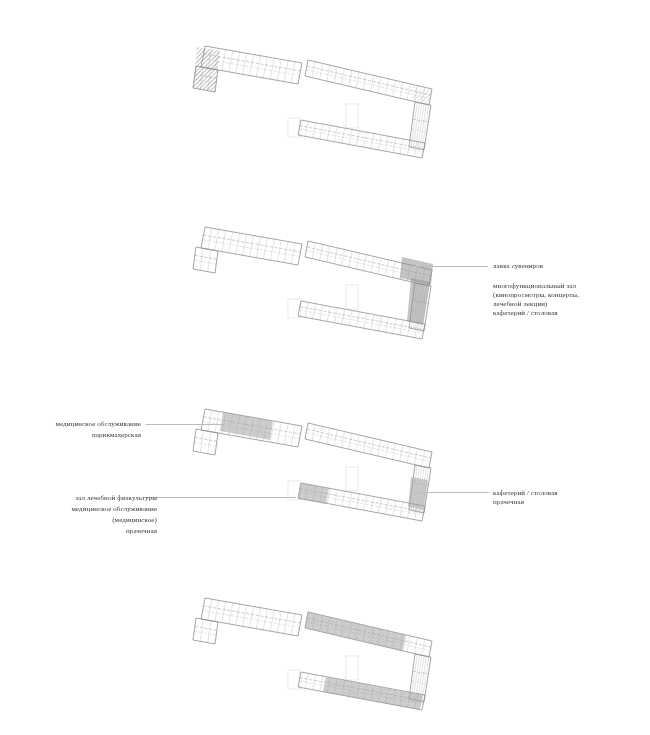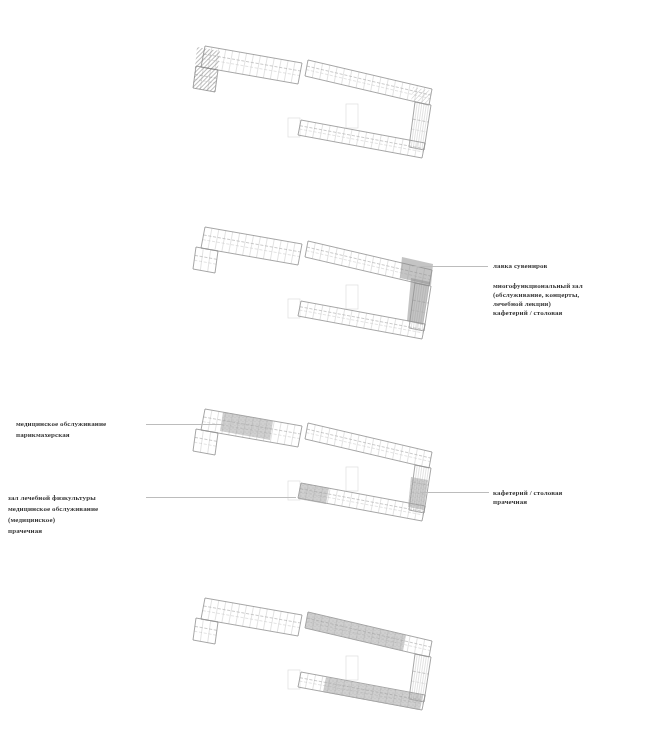--- a/index.html
+++ b/index.html
@@ -7,23 +7,23 @@
     width:650px;height:735px;
     background:#ffffff;
     font-family:"Liberation Serif", serif;
     position:relative;
     overflow:hidden;
   }
   .canvas{position:absolute;left:0;top:0;width:650px;height:735px;background:#ffffff;}
   .plan{position:absolute;left:180px;width:260px;height:125px;}
   .plan svg{display:block;width:260px;height:125px;}
   .leader{position:absolute;height:1px;background:#bcbcbc;}
-  .ann{position:absolute;font-size:7px;line-height:11px;color:#3a3a3a;letter-spacing:0.1px;font-weight:bold;}
+  .ann{position:absolute;font-size:7px;line-height:11px;color:#3a3a3a;letter-spacing:0.1px;}
   .ann.right-col{text-align:left;width:140px;}
-  .ann.left-col{text-align:left;width:125px;}
+  .ann.left-col{text-align:right;width:125px;}
   .ann .ann-item{margin:0 0 0 0;}
   .ann .ln{white-space:nowrap;}
   .ann.tight{line-height:9px;}
 </style>
 </head>
 <body>
 
 <div class="canvas">
 
   <div class="plan" id="plan1" style="top:40px">
@@ -428,34 +428,34 @@
   <div class="leader" style="left:146px;top:424px;width:77px"></div>
   <div class="leader" style="left:146px;top:497px;width:150px"></div>
   <div class="leader" style="left:420px;top:492px;width:69px"></div>
 
   <div class="ann right-col tight" style="left:493px;top:262px">
     <div class="ann-item" style="margin-bottom:11px">
       <div class="ln">лавка сувениров</div>
     </div>
     <div class="ann-item" style="">
       <div class="ln">многофункциональный зал</div>
-      <div class="ln">(обслуживание,  концерты,</div>
+      <div class="ln">(кинопросмотры,  концерты,</div>
       <div class="ln">лечебной лекции)</div>
     </div>
     <div class="ann-item">
       <div class="ln">кафетерий / столовая</div>
     </div>
   </div>
 
   <div class="ann left-col" style="left:16px;top:419px">
     <div class="ln">медицинское обслуживание</div>
     <div class="ln">парикмахерская</div>
   </div>
 
-  <div class="ann left-col" style="left:8px;top:493px">
+  <div class="ann left-col" style="left:32px;top:493px">
     <div class="ln">зал лечебной физкультуры</div>
     <div class="ln">медицинское обслуживание</div>
     <div class="ln">(медицинское)</div>
     <div class="ln">прачечная</div>
   </div>
 
   <div class="ann right-col tight" style="left:493px;top:489px">
     <div class="ln">кафетерий / столовая</div>
     <div class="ln">прачечная</div>
   </div>

